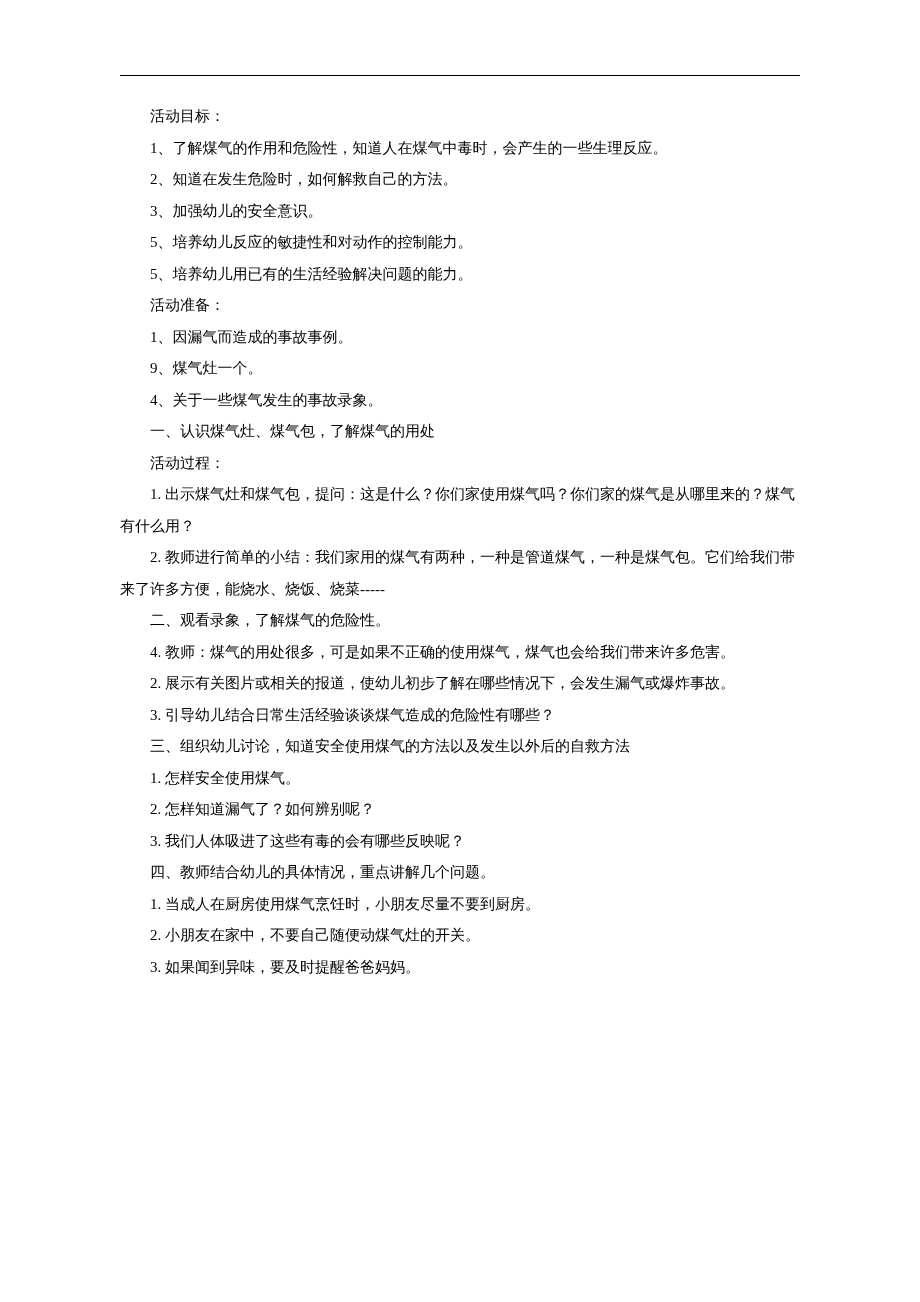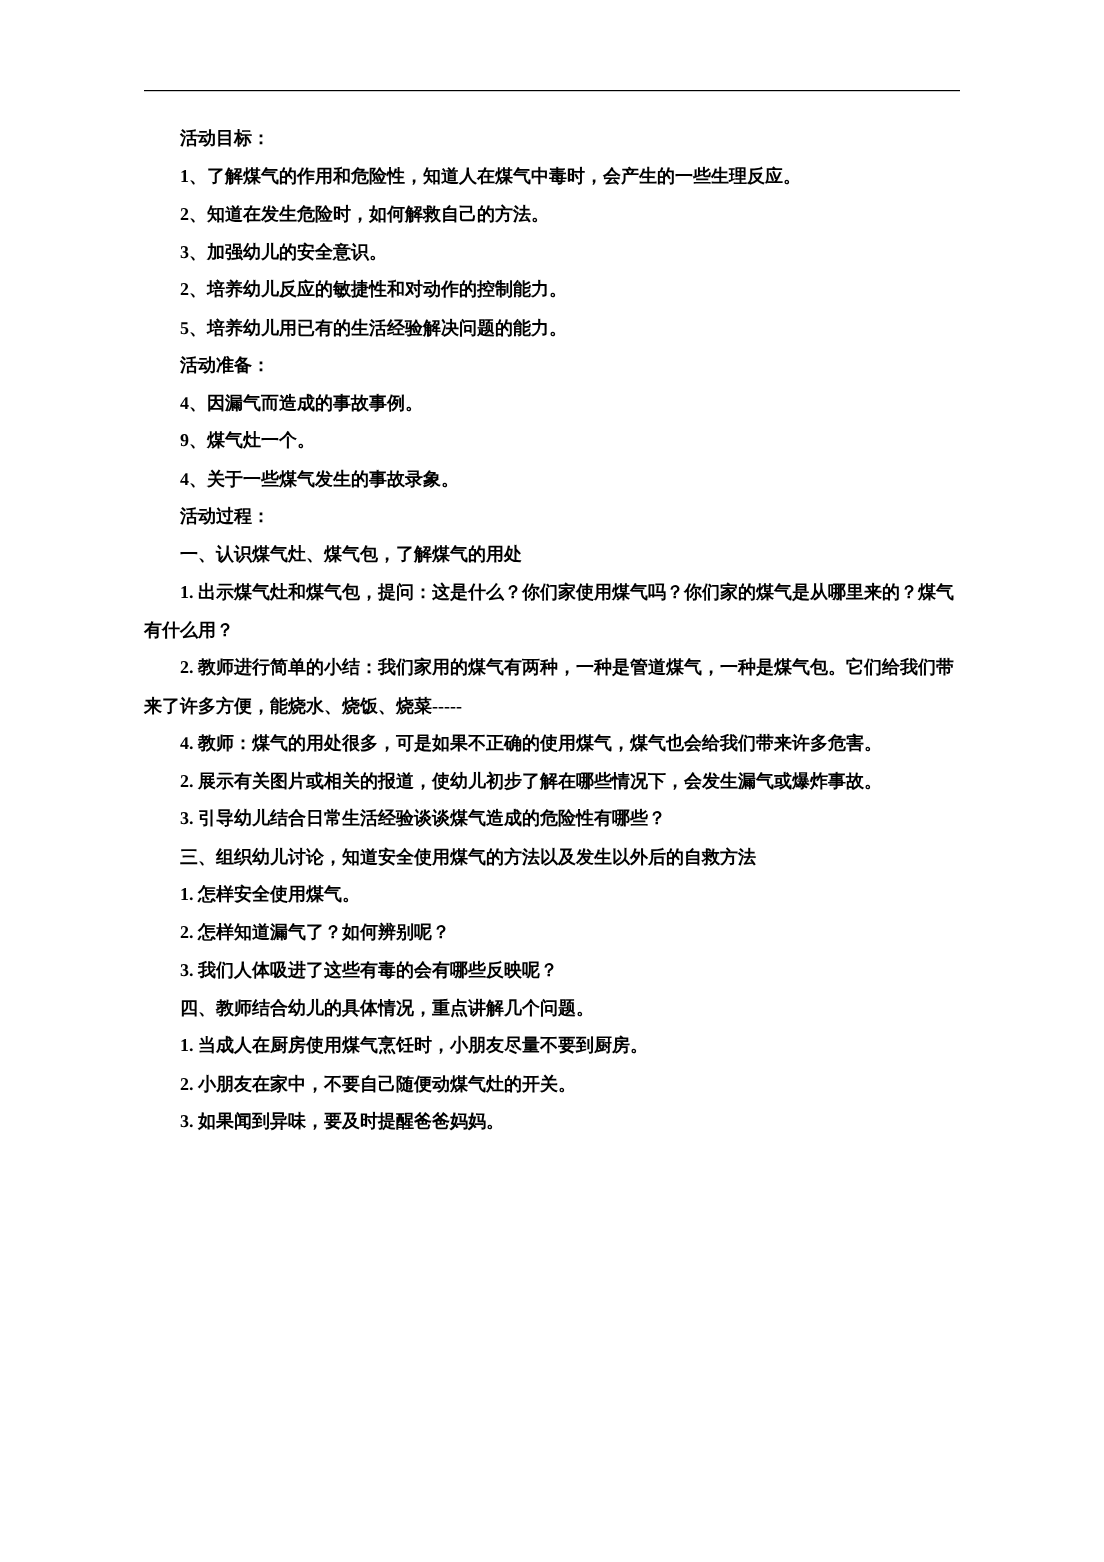--- a/index.html
+++ b/index.html
@@ -1,19 +1,18 @@
 <!DOCTYPE html>
 <html><head>
   <meta charset="utf-8">
   <style>
     * {
       margin: 0;
       padding: 0;
       box-sizing: border-box;
-      font-weight: bold;
     }
     body {
       width: 920px;
       height: 1302px;
       background: #ffffff;
       font-family: "SimSun", "宋体", serif;
       font-size: 15px;
       color: #000000;
       line-height: 2.1;
     }
@@ -34,30 +33,31 @@
 </head>
 <body>
 
 <div class="page">
   <div class="divider"></div>
   <div class="content" id="content-container">
   <p>活动目标：</p>
       <p>1、了解煤气的作用和危险性，知道人在煤气中毒时，会产生的一些生理反应。</p>
       <p>2、知道在发生危险时，如何解救自己的方法。</p>
       <p>3、加强幼儿的安全意识。</p>
-      <p>2、培养幼儿反应的敏捷性和对动作的控制能力。</p>
+      <p>5、培养幼儿反应的敏捷性和对动作的控制能力。</p>
       <p>5、培养幼儿用已有的生活经验解决问题的能力。</p>
       <p>活动准备：</p>
-      <p>4、因漏气而造成的事故事例。</p>
+      <p>1、因漏气而造成的事故事例。</p>
       <p>9、煤气灶一个。</p>
       <p>4、关于一些煤气发生的事故录象。</p>
+      <p>一、认识煤气灶、煤气包，了解煤气的用处</p>
       <p>活动过程：</p>
-      <p>一、认识煤气灶、煤气包，了解煤气的用处</p>
       <p>1. 出示煤气灶和煤气包，提问：这是什么？你们家使用煤气吗？你们家的煤气是从哪里来的？煤气有什么用？</p>
       <p>2. 教师进行简单的小结：我们家用的煤气有两种，一种是管道煤气，一种是煤气包。它们给我们带来了许多方便，能烧水、烧饭、烧菜-----</p>
+      <p>二、观看录象，了解煤气的危险性。</p>
       <p>4. 教师：煤气的用处很多，可是如果不正确的使用煤气，煤气也会给我们带来许多危害。</p>
       <p>2. 展示有关图片或相关的报道，使幼儿初步了解在哪些情况下，会发生漏气或爆炸事故。</p>
       <p>3. 引导幼儿结合日常生活经验谈谈煤气造成的危险性有哪些？</p>
       <p>三、组织幼儿讨论，知道安全使用煤气的方法以及发生以外后的自救方法</p>
       <p>1. 怎样安全使用煤气。</p>
       <p>2. 怎样知道漏气了？如何辨别呢？</p>
       <p>3. 我们人体吸进了这些有毒的会有哪些反映呢？</p>
       <p>四、教师结合幼儿的具体情况，重点讲解几个问题。</p>
       <p>1. 当成人在厨房使用煤气烹饪时，小朋友尽量不要到厨房。</p>
       <p>2. 小朋友在家中，不要自己随便动煤气灶的开关。</p>

